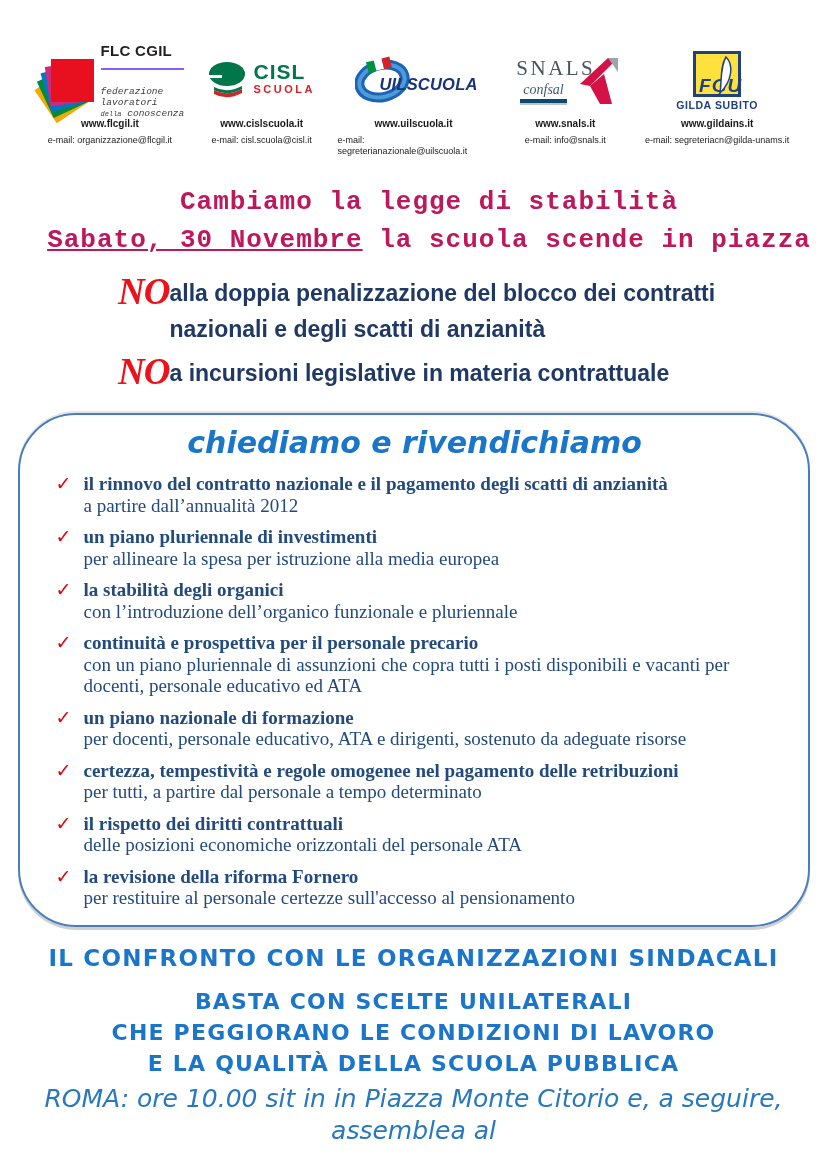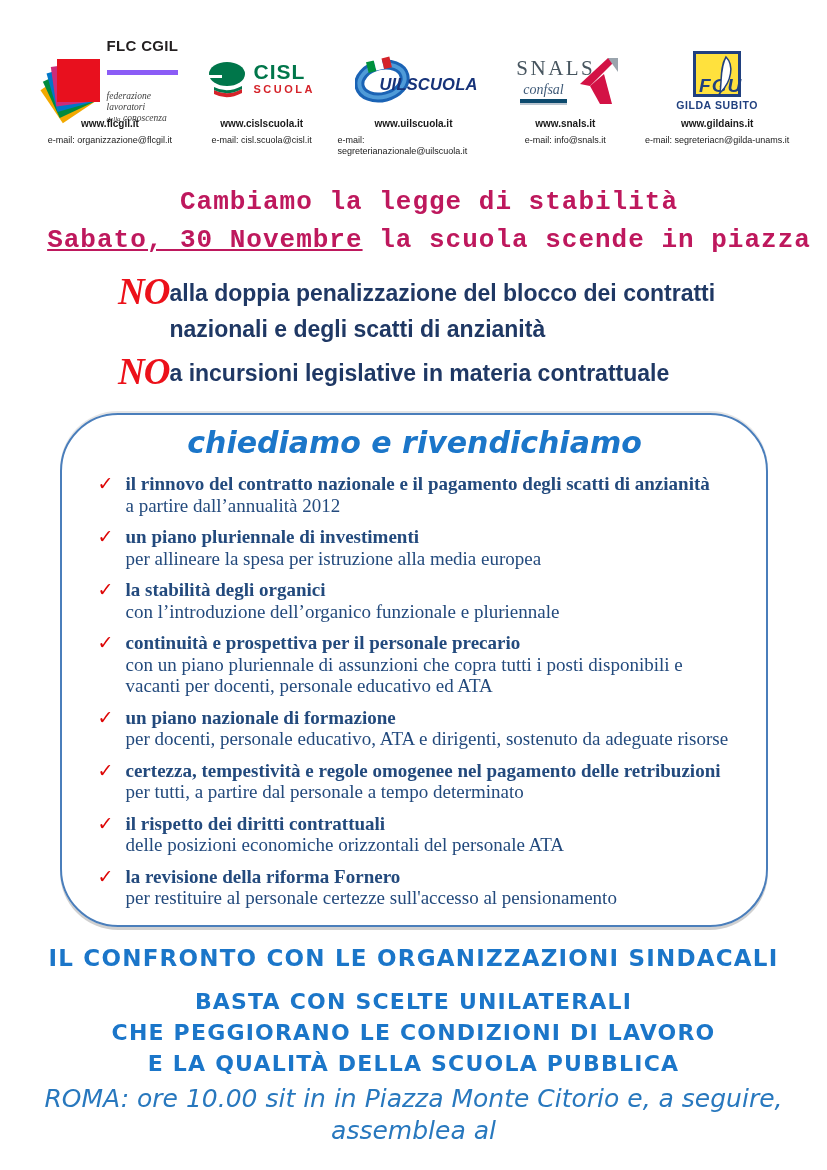--- a/index.html
+++ b/index.html
@@ -21,22 +21,22 @@
   .flc-logo { display:flex; align-items:center; }
   .flc-mark { position:relative; width:60px; height:52px; flex:none; }
   .flc-strip { position:absolute; right:6px; top:6px; width:40px; height:40px; transform-origin:bottom right; }
   .flc-s1 { background:#f2a900; transform:rotate(-34deg); }
   .flc-s2 { background:#008a3d; transform:rotate(-25deg); }
   .flc-s3 { background:#0077c8; transform:rotate(-16deg); }
   .flc-s4 { background:#cb2c7a; transform:rotate(-8deg); }
   .flc-square { position:absolute; right:2px; top:4px; width:43px; height:43px; background:#e8101e; }
   .flc-text { margin-left:5px; text-align:left; }
   .flc-name { font-size:15px; font-weight:bold; color:#231f20; letter-spacing:0.3px;
-              border-bottom:5px solid #8b5cf6; padding-bottom:16px; }
-  .flc-sub  { font-family:Liberation Serif, serif; font-style:italic; color:#3c3c3c;
+              border-bottom:2px solid #8b5cf6; padding-bottom:9px; }
+  .flc-sub  { font-family:Liberation Mono, monospace; font-style:italic; color:#3c3c3c;
               font-size:9.5px; line-height:11px; margin-top:16px; }
   .flc-sub .small { font-size:7px; }
 
   
   .cisl-logo { display:flex; align-items:flex-start; }
   .cisl-mark { width:40px; height:38px; flex:none; }
   .cisl-text { margin-left:5px; text-align:left; }
   .cisl-name { font-size:21px; line-height:20px; font-weight:bold; color:#00764a; letter-spacing:1px; }
   .cisl-scuola { font-size:11px; font-weight:bold; color:#d5232a; letter-spacing:2.5px; margin-top:1px; }
 
@@ -72,21 +72,21 @@
   
   .no-block { margin-top:14px; padding-left:118px; }
   .no-item { display:flex; align-items:flex-start; }
   .no-item + .no-item { margin-top:6px; }
   .no-word { font-family:"Liberation Serif", serif; font-style:italic; font-weight:bold;
              color:#ec111a; font-size:37px; line-height:37px; flex:none; letter-spacing:-1px; }
   .no-text { font-size:23px; font-weight:bold; color:#1f3864; line-height:36px;
              max-width:615px; padding-top:2px; }
 
   
-  .demands-box { width:708px; margin:22px auto 0; border:2px solid #4a7ebb; border-radius:58px;
+  .demands-box { width:792px; margin:22px auto 0; border:2px solid #4a7ebb; border-radius:58px;
                  padding:8px 34px 16px 36px;
                  box-shadow:0 3px 0 rgba(150,150,150,0.45), 0 -2px 0 rgba(180,180,180,0.35); }
   .demands-title { text-align:center; font-family:"DejaVu Sans", sans-serif; font-style:italic;
                    font-weight:bold; color:#1b76c9; font-size:30px; line-height:40px; }
   .demand { display:flex; margin-top:10px; }
   .demand-check { flex:none; width:28px; color:#dd0505; font-weight:bold; font-size:19px; line-height:21px;
                   font-family:"DejaVu Sans", sans-serif; }
   .demand-text { font-family:"Liberation Serif", serif; font-size:19px; line-height:21.5px; color:#234a7d; }
   .demand-text .lead { display:block; font-weight:bold; }
   .demand-text .detail { display:block; }

